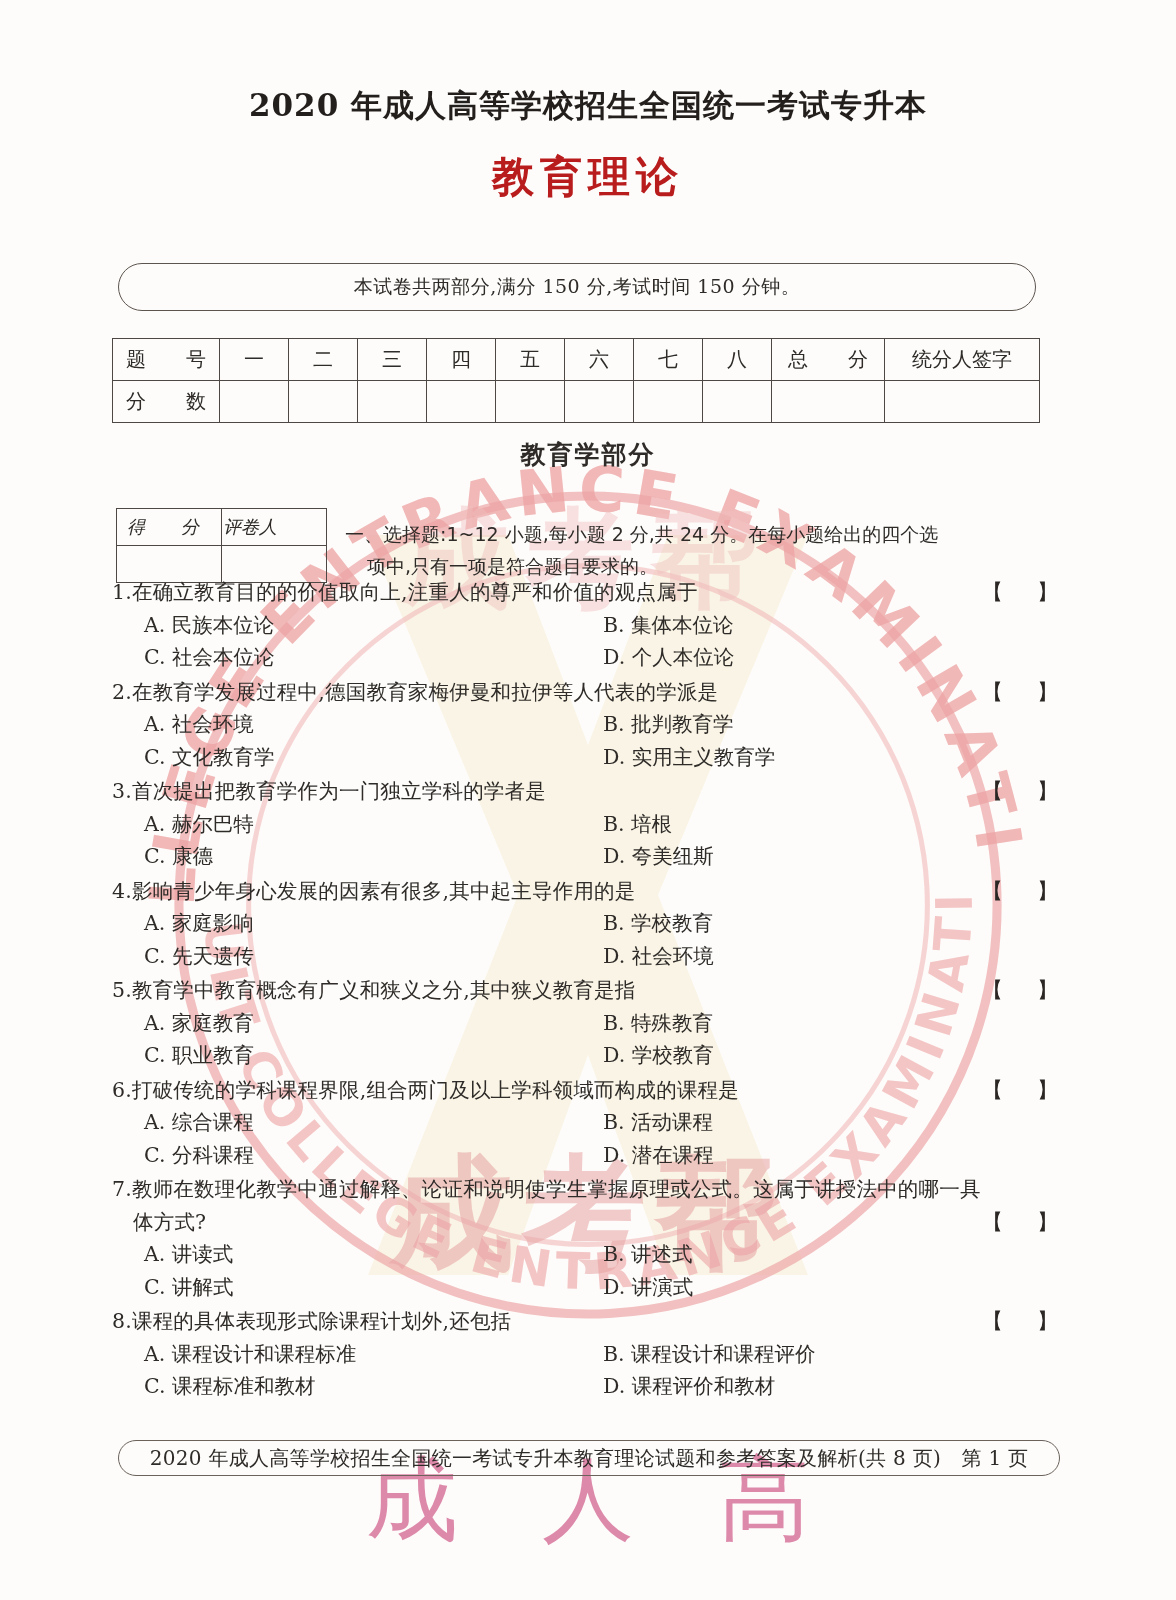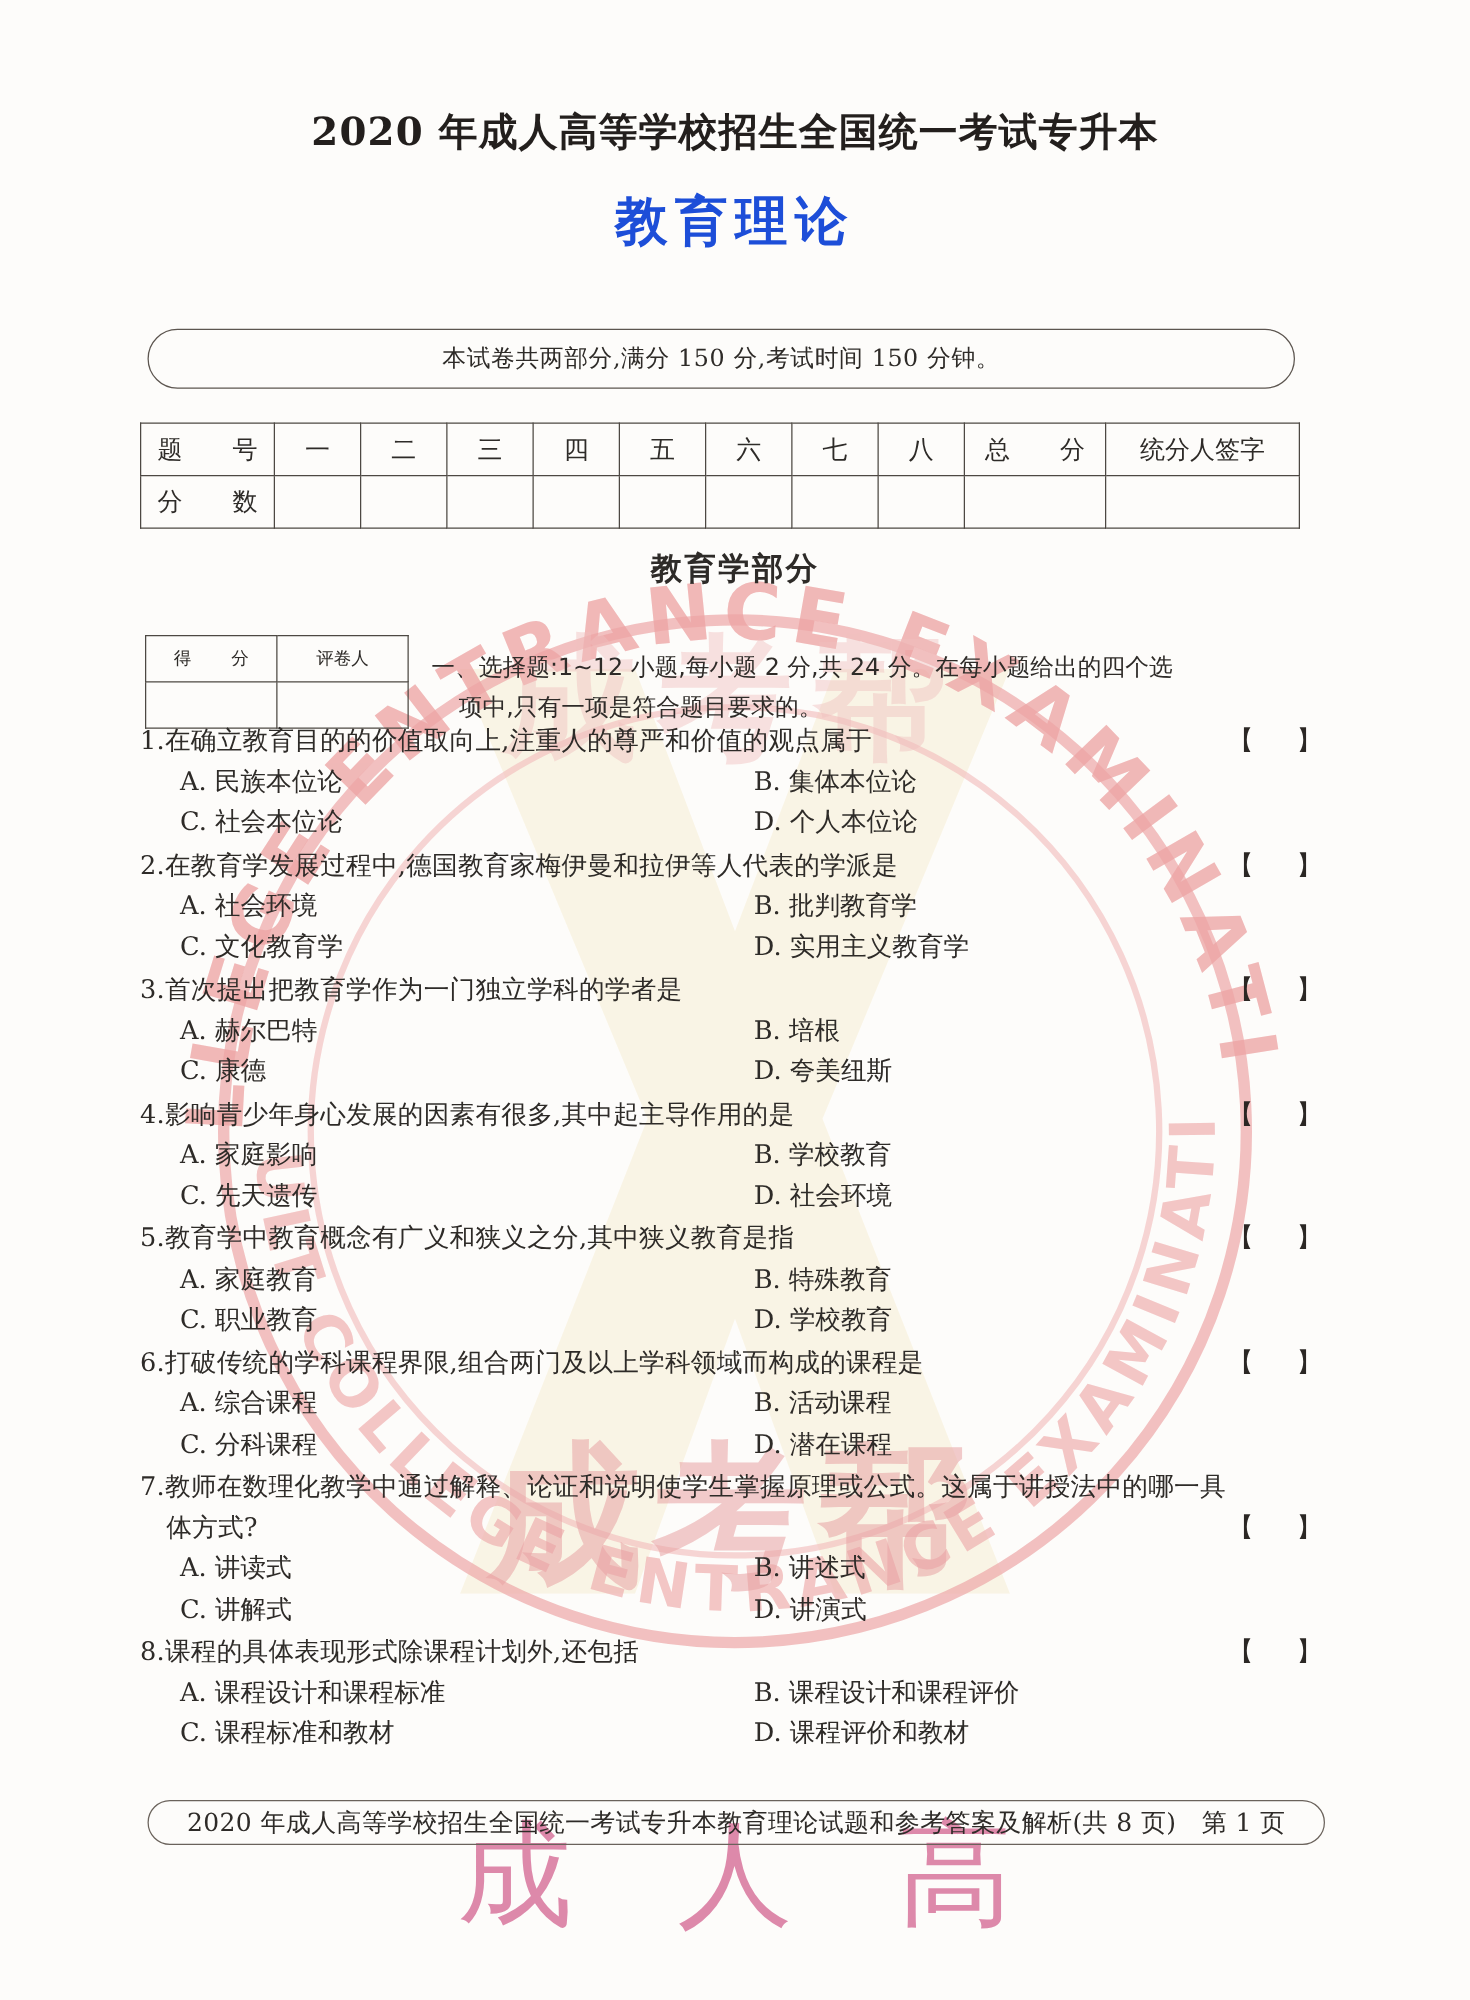--- a/index.html
+++ b/index.html
@@ -97,21 +97,21 @@
     margin: 0;
     padding-top: 85px;
     color: #231f1d;
   }
   .title-sub {
     text-align: center;
     font-family: "DejaVu Sans", "Liberation Sans", sans-serif;
     font-size: 42px;
     font-weight: bold;
     letter-spacing: 6px;
-    color: #1d4ed8;
+    color: #b91c1c;
     margin: 22px 0 0 0;
   }
 
   .notice-box {
     position: absolute;
     left: 118px;
     top: 263px;
     width: 916px;
     height: 46px;
     border: 1.6px solid #5c554f;
@@ -159,23 +159,23 @@
     position: absolute;
     left: 116px;
     top: 508px;
     width: 204px;
     border-collapse: collapse;
     table-layout: fixed;
   }
   .grade-box td {
     border: 1.4px solid #4d4843;
     height: 34px;
-    text-align: center;
     vertical-align: middle;
-    font-size: 14px;
+    font-size: 18px;
+    font-style: italic;
   }
   .grade-box td.sp { letter-spacing: 9px; text-indent: 9px; }
 
   .instruction {
     position: absolute;
     left: 345px;
     top: 518px;
     width: 700px;
     font-family: "DejaVu Sans", "Liberation Sans", sans-serif;
     font-size: 19px;

